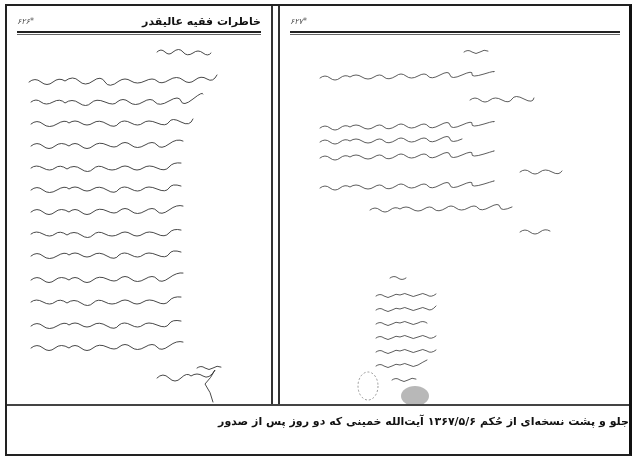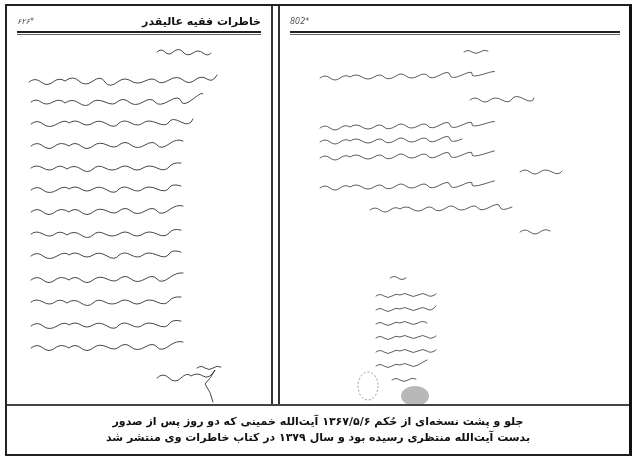--- a/index.html
+++ b/index.html
@@ -7,21 +7,21 @@
   .frame{position:absolute;left:5px;top:4px;width:627px;height:452px;border:2px solid #222;border-right:3px solid #111;box-sizing:border-box;}
   .page{position:absolute;top:0;height:398px;box-sizing:border-box;}
   .page-left{left:0;width:266px;border-right:2px solid #333;}
   .page-right{left:271px;width:352px;border-left:2px solid #333;}
   .divider-gap{position:absolute;left:266px;top:0;width:5px;height:398px;background:#fff;}
   .hdr{position:absolute;top:9px;left:10px;right:10px;height:16px;direction:rtl;}
   .hdr-title{position:absolute;right:0;top:0;font-weight:bold;font-size:11px;color:#111;text-align:right;}
   .hdr-num{position:absolute;left:0;top:2px;font-size:8px;color:#555;font-style:italic;}
   .hdr-rule{position:absolute;top:25px;left:10px;right:10px;height:0;border-top:2px solid #222;border-bottom:1px solid #666;padding-top:1px;}
   .hw{position:absolute;left:0;right:0;top:0;bottom:0;}
-  .caption{position:absolute;left:0;right:0;top:398px;height:51px;border-top:2px solid #444;direction:rtl;text-align:center;font-size:11px;font-weight:bold;color:#111;line-height:16px;padding-top:8px;box-sizing:border-box;}
+  .caption{position:absolute;left:0;right:0;top:398px;height:51px;border-top:2px solid #444;direction:rtl;text-align:right;font-size:11px;font-weight:bold;color:#111;line-height:16px;padding-top:8px;box-sizing:border-box;}
   .caption div{font-family:"DejaVu Sans",sans-serif;}
 </style>
 </head>
 <body>
 
 <div class="frame">
 
   <div class="page page-left">
     <div class="hdr">
       <span class="hdr-title">خاطرات فقیه عالیقدر</span>
@@ -51,21 +51,21 @@
         <path d="M150 372 q6 -6 12 0 t12 0 t10 -2 q6 -4 12 0 t12 -6 q-4 8 -10 14 q6 8 8 18"></path>
         <path d="M190 362 q4 -3 8 0 t8 0 t8 -1"></path>
       </g>
     </svg>
   </div>
 
   <div class="divider-gap"></div>
 
   <div class="page page-right">
     <div class="hdr">
-      <span class="hdr-num">*802</span>
+      <span class="hdr-num">*۶۲۷</span>
     </div>
     <div class="hdr-rule"></div>
 
     <svg class="hw" width="352" height="398" viewBox="0 0 352 398">
       <g fill="none" stroke="#333" stroke-width="0.8" stroke-linecap="round">
         <path d="M184 46 q4 -3 8 0 t8 0 t8 -1"></path>
         <path d="M40 72 q5 -4 10 0 t10 0 t10 -1 q6 -4 12 0 t12 0 t10 0 t12 -1 q5 -4 10 0 t12 0 t10 0 t12 -1 t10 0 t12 0 t10 -1 t12 0 t10 -2"></path>
         <path d="M190 94 q5 -4 10 0 t10 0 t12 0 t10 -1 t12 0 t10 -1"></path>
         <path d="M40 122 q5 -4 10 0 t10 0 t10 -1 q6 -4 12 0 t12 0 t10 0 t12 -1 q5 -4 10 0 t12 0 t10 0 t12 -1 t10 0 t12 0 t10 -1 t12 0 t10 -2"></path>
         <path d="M40 136 q5 -4 10 0 t10 0 t10 -1 q6 -4 12 0 t12 0 t10 0 t12 -1 q5 -4 10 0 t12 0 t10 0 t12 -1 t10 0 t12 0"></path>
@@ -85,15 +85,14 @@
         <path d="M112 374 q4 -3 8 0 t8 0 t8 -1"></path>
       </g>
 
       <ellipse cx="135" cy="390" rx="14" ry="10" fill="#888" opacity="0.6"></ellipse>
       <ellipse cx="88" cy="380" rx="10" ry="14" fill="none" stroke="#999" stroke-width="1" stroke-dasharray="2 2"></ellipse>
     </svg>
   </div>
 
   <div class="caption">
     <div>جلو و پشت نسخه‌ای از حُکم ۱۳۶۷/۵/۶ آیت‌الله خمینی که دو روز پس از صدور</div>
-    <div>بدست آیت‌الله منتظری رسیده بود و سال ۱۳۷۹ در کتاب خاطرات وی منتشر شد</div>
   </div>
 </div>
 
 </body></html>

